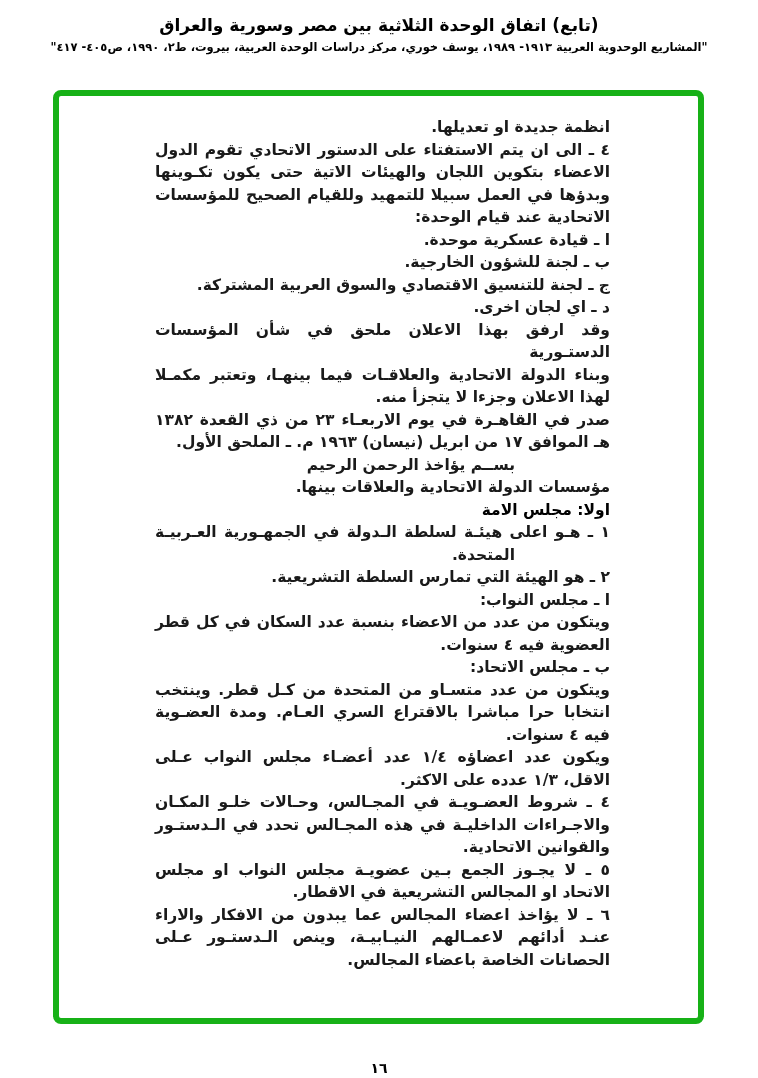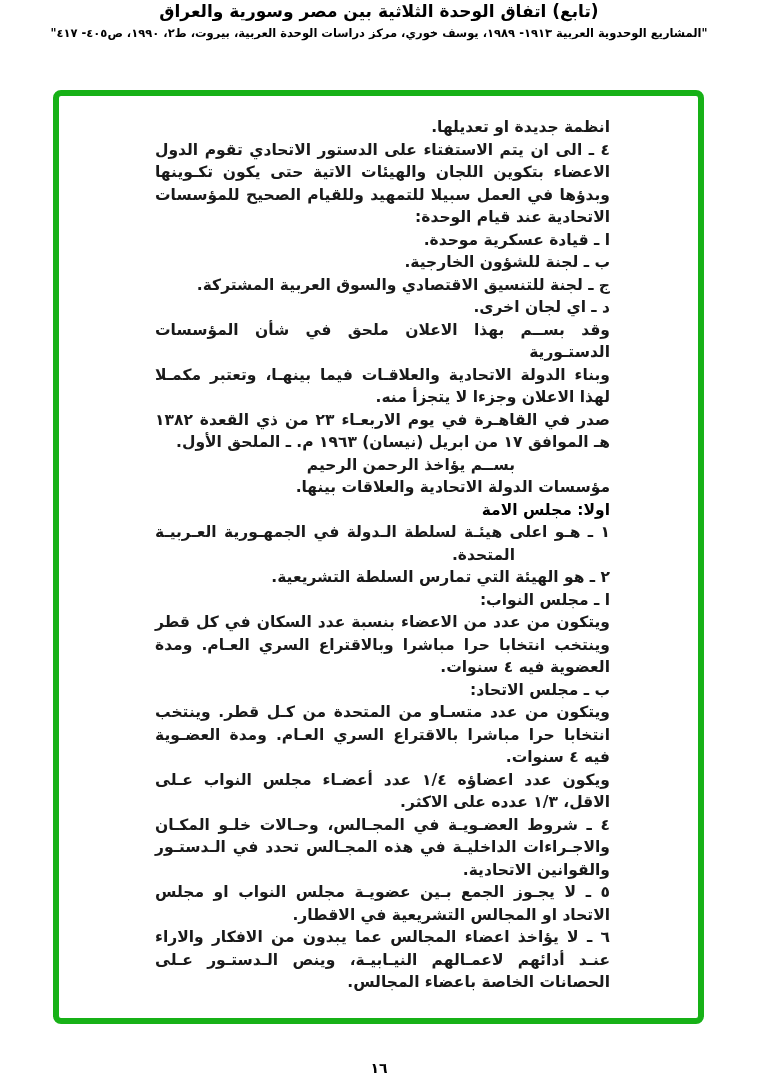--- a/index.html
+++ b/index.html
@@ -7,20 +7,21 @@
     width:758px;height:1078px;
     background:#ffffff;
     font-family:"DejaVu Sans",sans-serif;
     color:#111;
     position:relative;
     overflow:hidden;
   }
   .header{
     direction:rtl;
     text-align:center;
+    padding-top:14px;
   }
   .doc-title{
     font-size:17px;
     font-weight:bold;
     color:#000;
     line-height:1.3;
   }
   .doc-source{
     font-size:11.5px;
     font-weight:bold;
@@ -87,34 +88,33 @@
 
 <div class="line plain">انظمة جديدة او تعديلها.</div>
     <div class="line justify">٤ ـ الى ان يتم الاستفتاء على الدستور الاتحادي تقوم الدول</div>
     <div class="line justify">الاعضاء بتكوين اللجان والهيئات الاتية حتى يكون تكـوينها</div>
     <div class="line justify">وبدؤها في العمل سبيلا للتمهيد وللقيام الصحيح للمؤسسات</div>
     <div class="line plain">الاتحادية عند قيام الوحدة:</div>
     <div class="line plain">ا ـ قيادة عسكرية موحدة.</div>
     <div class="line plain">ب ـ لجنة للشؤون الخارجية.</div>
     <div class="line plain">ج ـ لجنة للتنسيق الاقتصادي والسوق العربية المشتركة.</div>
     <div class="line plain">د ـ اي لجان اخرى.</div>
-    <div class="line justify">وقد بســم بهذا الاعلان ملحق في شأن المؤسسات الدستـورية</div>
+    <div class="line justify">وقد ارفق بهذا الاعلان ملحق في شأن المؤسسات الدستـورية</div>
     <div class="line justify">وبناء الدولة الاتحادية والعلاقـات فيما بينهـا، وتعتبر مكمـلا</div>
     <div class="line plain">لهذا الاعلان وجزءا لا يتجزأ منه.</div>
     <div class="line justify">صدر في القاهـرة في يوم الاربعـاء ٢٣ من ذي القعدة ١٣٨٢</div>
     <div class="line plain">هـ الموافق ١٧ من ابريل (نيسان) ١٩٦٣ م. ـ الملحق الأول.</div>
     <div class="line indent">بســم يؤاخذ الرحمن الرحيم</div>
     <div class="line plain">مؤسسات الدولة الاتحادية والعلاقات بينها.</div>
     <div class="line heading">اولا: مجلس الامة</div>
     <div class="line justify">١ ـ هـو اعلى هيئـة لسلطة الـدولة في الجمهـورية العـربيـة</div>
     <div class="line indent">المتحدة.</div>
     <div class="line plain">٢ ـ هو الهيئة التي تمارس السلطة التشريعية.</div>
     <div class="line plain">ا ـ مجلس النواب:</div>
     <div class="line justify">ويتكون من عدد من الاعضاء بنسبة عدد السكان في كل قطر</div>
-    <div class="line justify">وينتخب انتخابا حرا مباشرا وبالاقتراع السري العـام. ومدة</div>
     <div class="line plain">العضوية فيه ٤ سنوات.</div>
     <div class="line plain">ب ـ مجلس الاتحاد:</div>
     <div class="line justify">ويتكون من عدد متسـاو من المتحدة من كـل قطر. وينتخب</div>
     <div class="line justify">انتخابا حرا مباشرا بالاقتراع السري العـام. ومدة العضـوية</div>
     <div class="line plain">فيه ٤ سنوات.</div>
     <div class="line justify">ويكون عدد اعضاؤه ١/٤ عدد أعضـاء مجلس النواب عـلى</div>
     <div class="line plain">الاقل، ١/٣ عدده على الاكثر.</div>
     <div class="line justify">٤ ـ شروط العضـويـة في المجـالس، وحـالات خلـو المكـان</div>
     <div class="line justify">والاجـراءات الداخليـة في هذه المجـالس تحدد في الـدستـور</div>
     <div class="line plain">والقوانين الاتحادية.</div>

